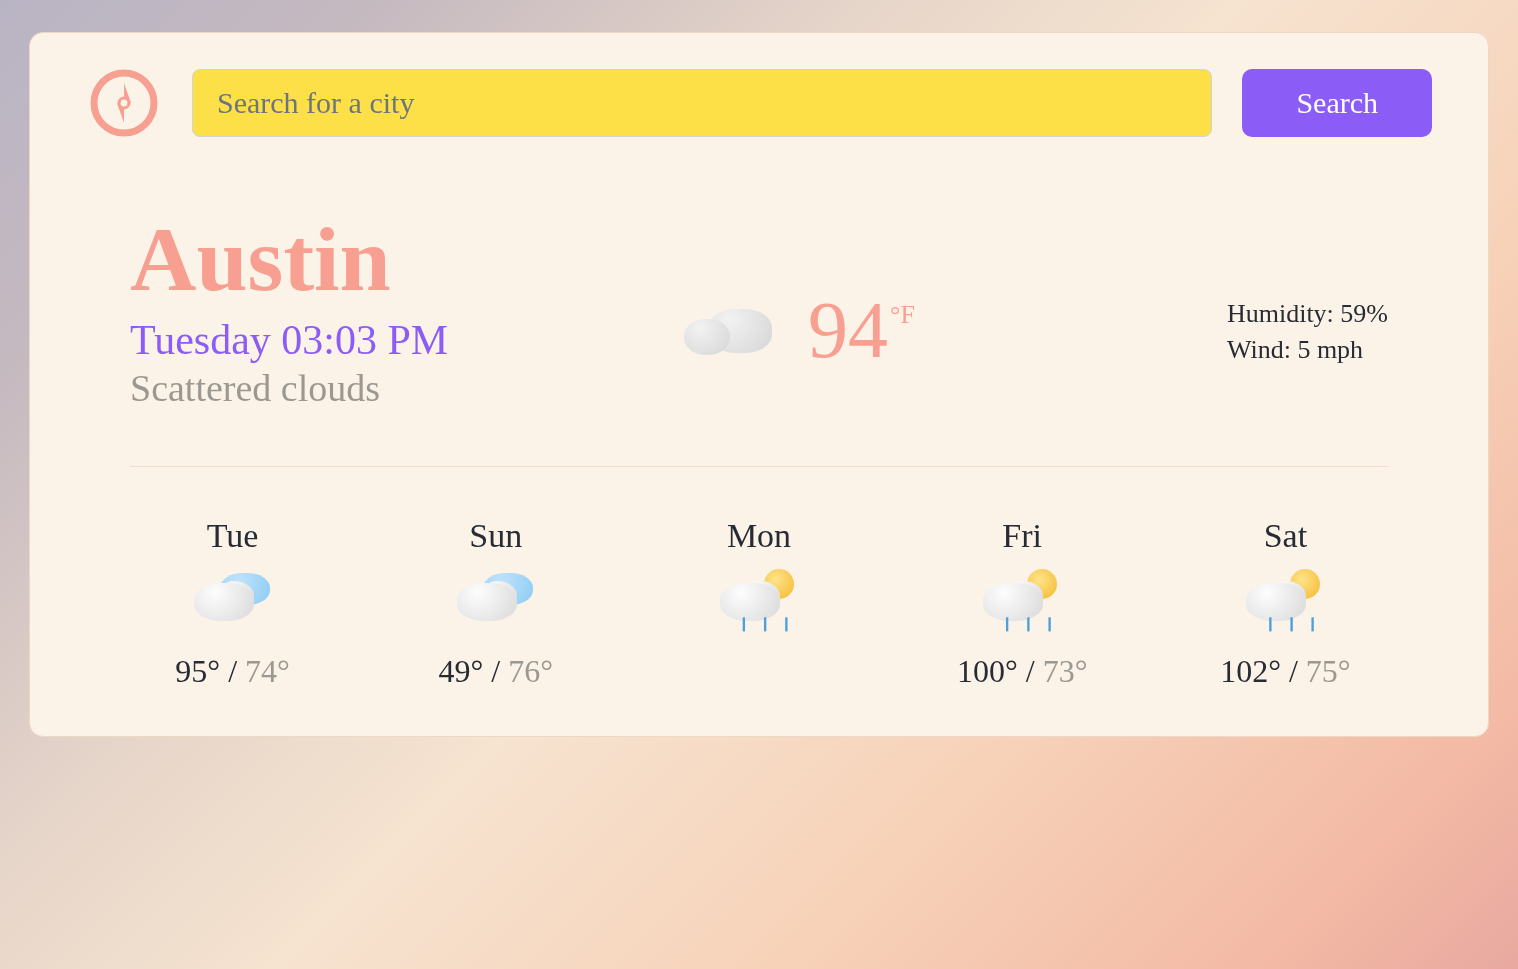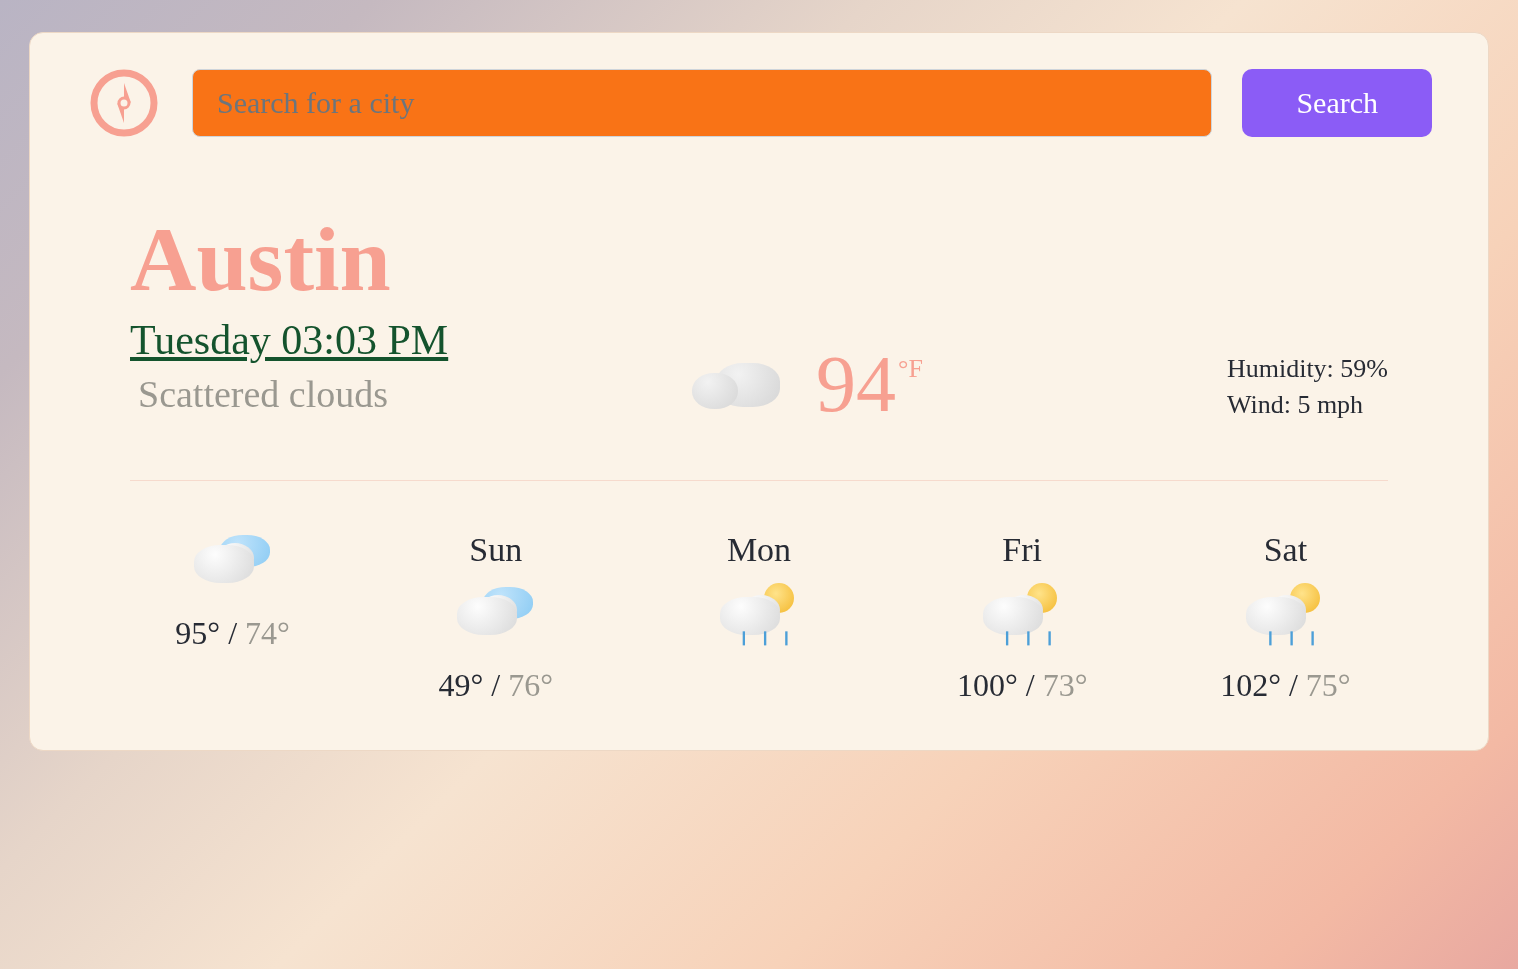--- a/index.html
+++ b/index.html
@@ -35,21 +35,21 @@
   .compass-wrap {
     width: 76px; height: 76px;
     display:flex; align-items:center; justify-content:center;
   }
   .compass-wrap svg { display:block; }
   .search-input {
     flex: 1;
     height: 68px;
     border: 1px solid #CED4DA;
     border-radius: 8px;
-    background: #f97316;
+    background: #fde047;
     font-size: 30px;
     padding: 0 24px;
     font-family: inherit;
     color: #333;
     outline: none;
   }
   .search-input::placeholder { color: #6C757D; opacity:1; }
   .search-btn {
     height: 68px;
     padding: 0 54px;
@@ -57,41 +57,40 @@
     color: #FFFFFF;
     border: none;
     border-radius: 10px;
     font-size: 30px;
     font-family: inherit;
     cursor: pointer;
   }
   
   .current {
     display: flex;
-    align-items: flex-end;
-    gap: 36px;
+    align-items: center;
+    gap: 28px;
     padding: 0 44px 30px 44px;
   }
   .loc-block { flex: 0 0 520px; }
   .city {
     color: #F7A091;
     font-size: 92px;
     line-height: 1.05;
     margin: 0 0 8px 0;
   }
   .datetime {
     font-size: 42px;
-    color: #14532d;
+    color: #8b5cf6;
     margin: 0 0 2px 0;
-    text-decoration: underline;
   }
   .desc {
     font-size: 38px;
     color: #9A9890;
-    margin: 8px;
+    margin: 0;
   }
   .now-block {
     display:flex; align-items:center; gap: 30px;
     margin-top: 40px;
   }
   .temp-wrap { display:flex; align-items: flex-start; }
   .temp-now {
     color: #F7A091;
     font-size: 80px;
     line-height: 1;
@@ -206,20 +205,21 @@
     <div class="meta-block">
       <span>Humidity: 59%</span><br>
       <span>Wind: 5 mph</span>
     </div>
   </div>
 
   <div class="divider"></div>
 
   <div class="forecast" id="forecast-row">
       <div class="day">
+        <div class="day-name">Tue</div>
         <div class="day-icon">
           <div class="fc-cloud-blue"></div>
           <div class="fc-cloud-main2"></div>
           <div class="fc-cloud-main"></div>
         </div>
         <div class="temps"><span>95°</span> / <span class="lo">74°</span></div>
       </div>
       <div class="day">
         <div class="day-name">Sun</div>
         <div class="day-icon">

